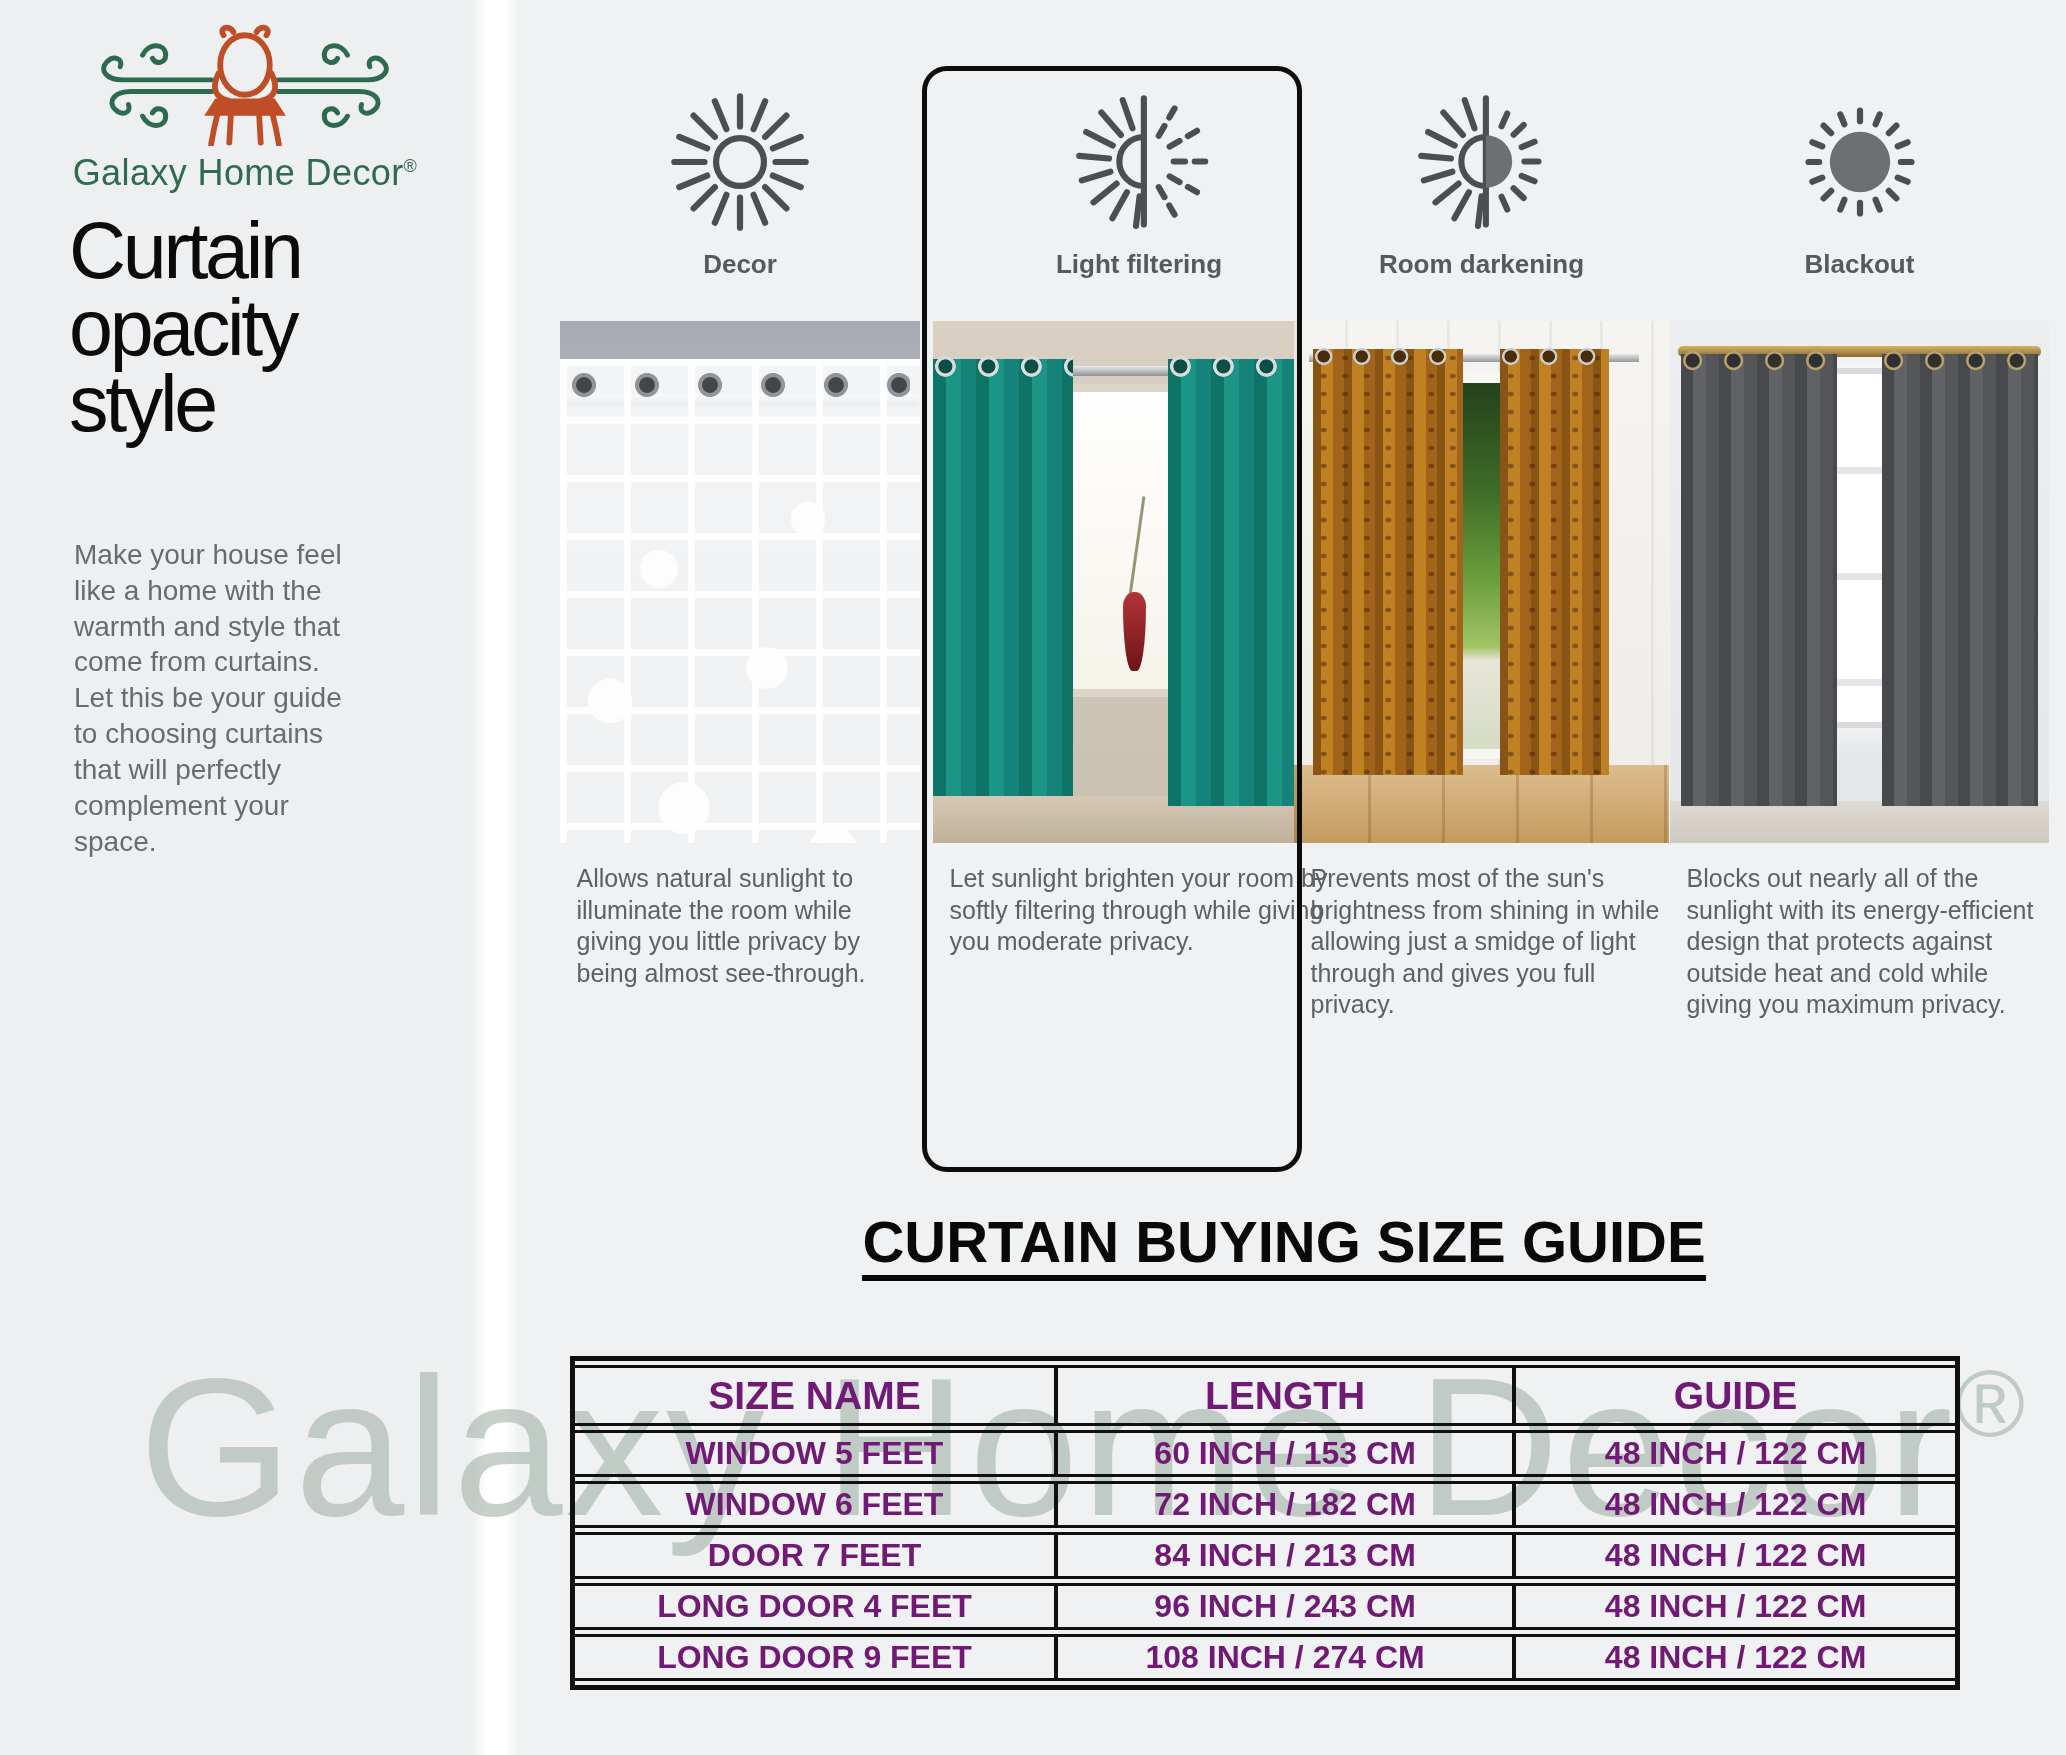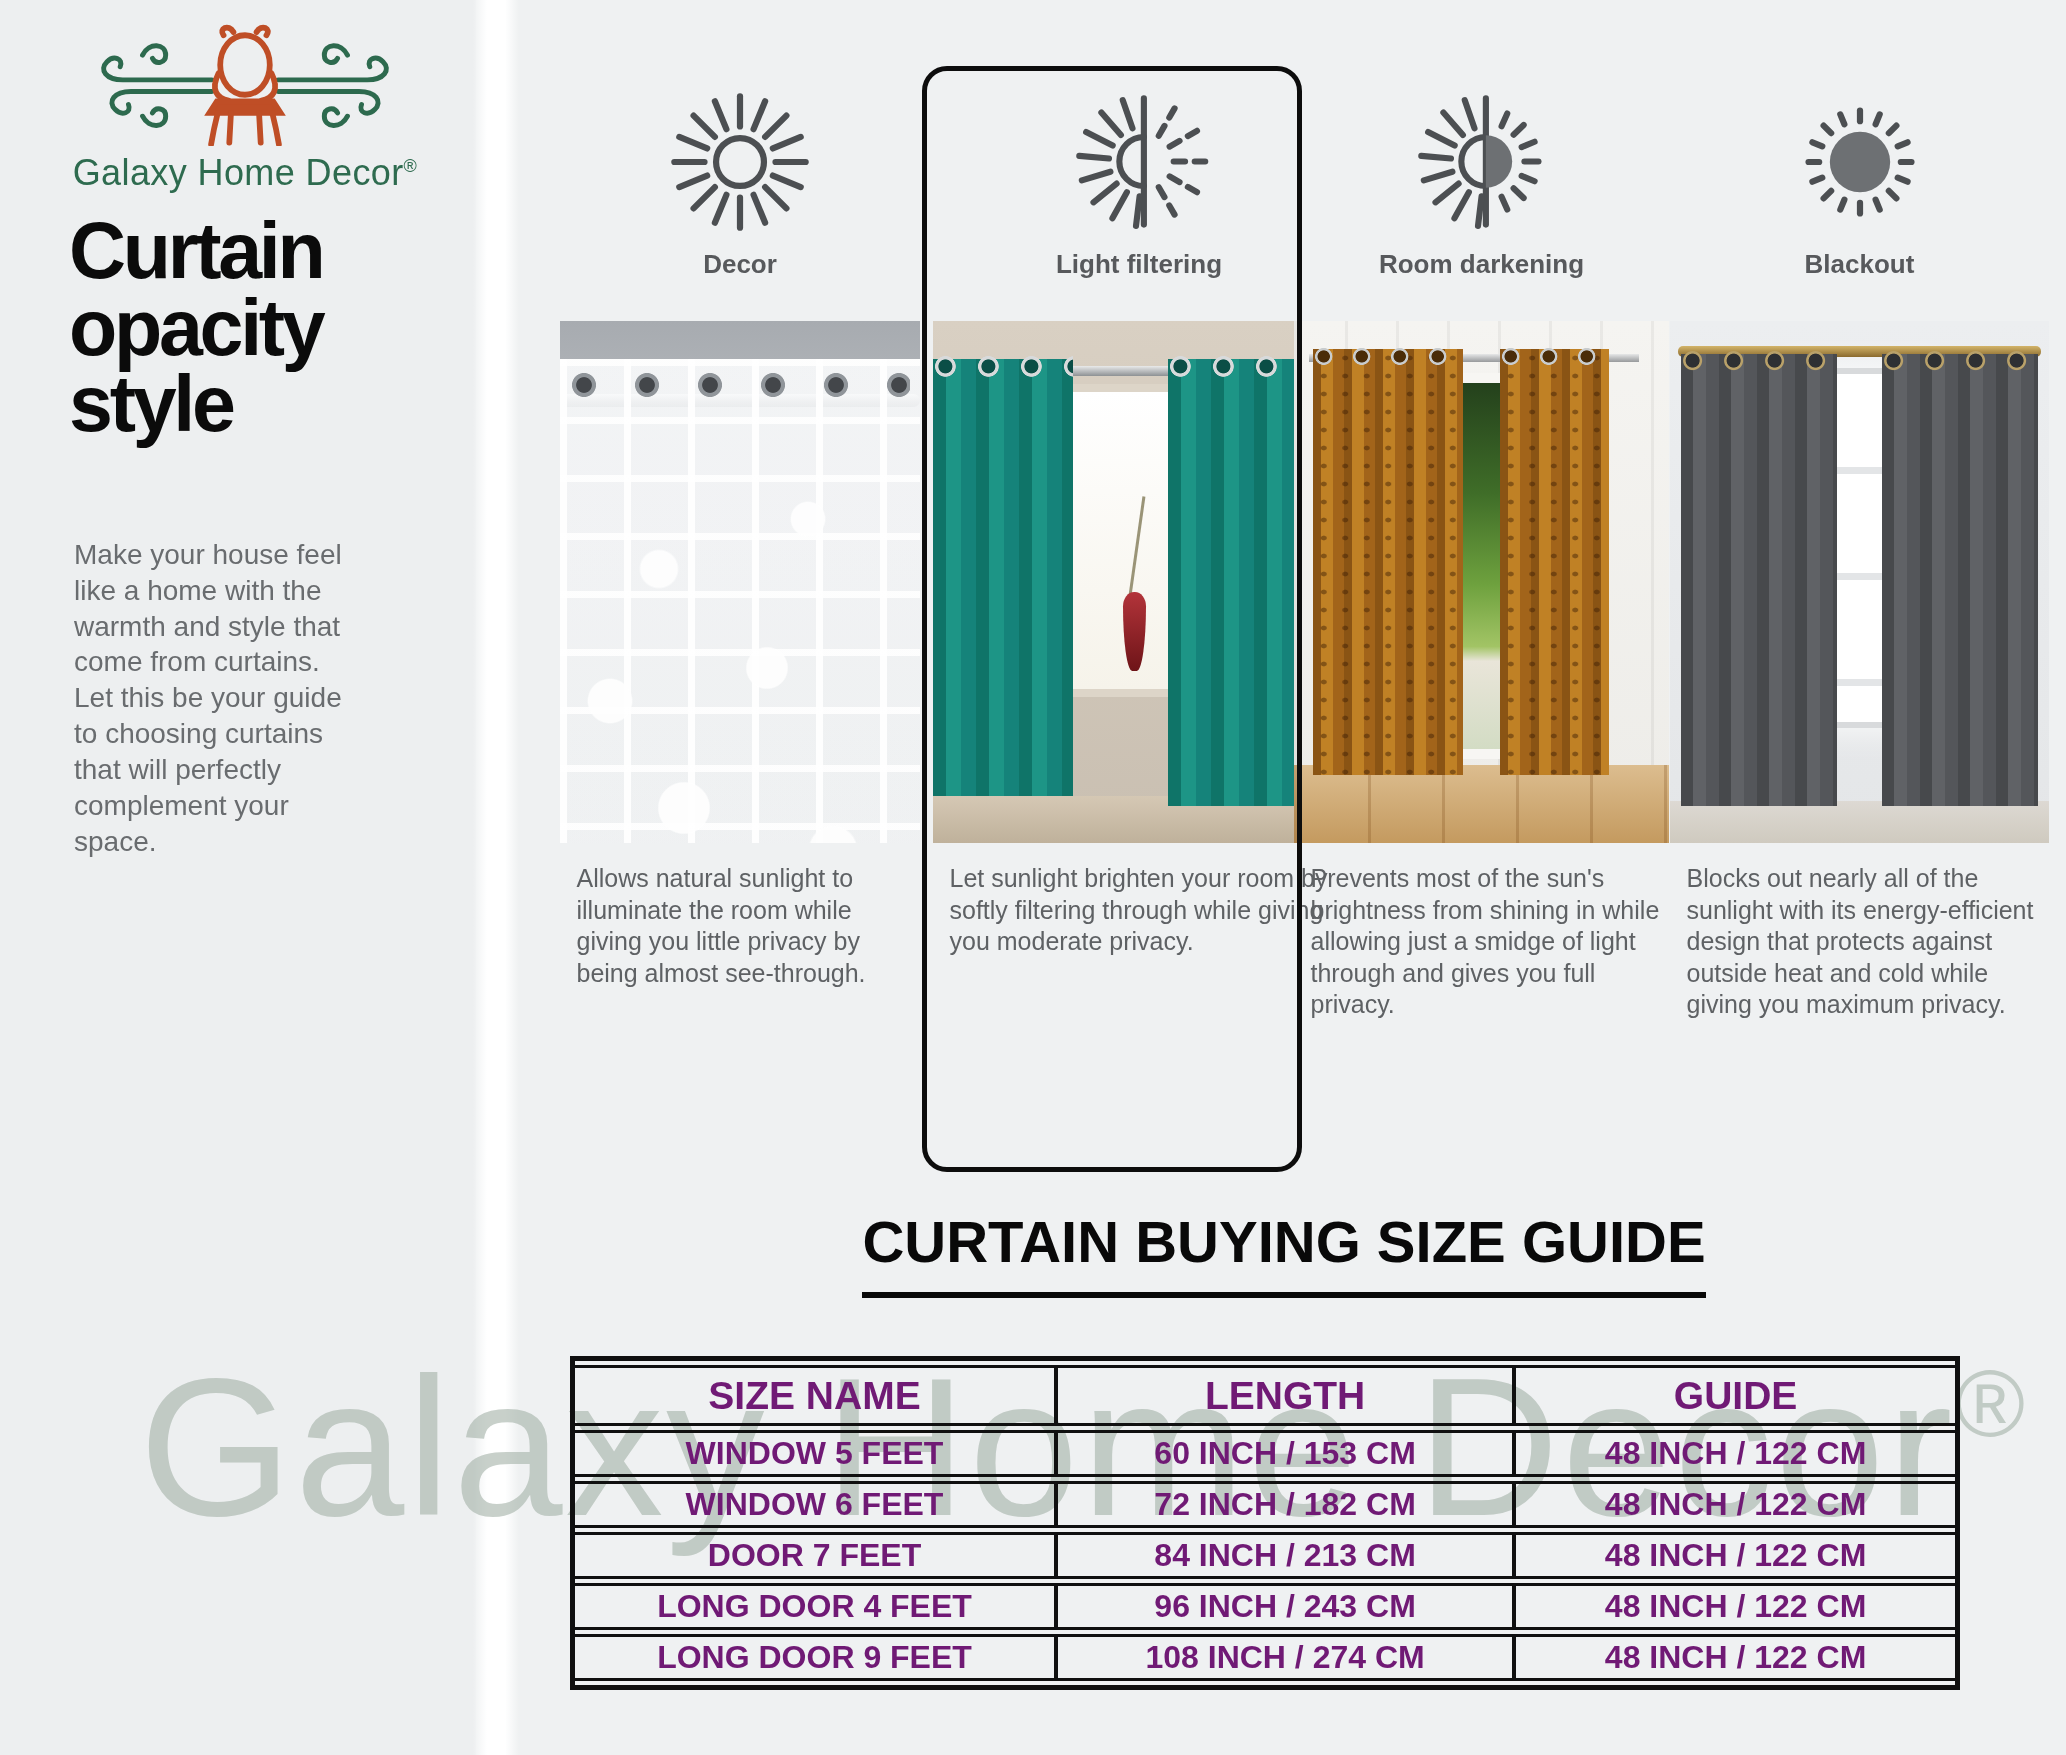--- a/index.html
+++ b/index.html
@@ -9,21 +9,21 @@
   }
   
   .sidebar{position:absolute;left:0;top:0;width:476px;height:1756px;background:#edeff0;}
   .divider-strip{position:absolute;left:473px;top:0;width:46px;height:1756px;
     background:linear-gradient(90deg,rgba(255,255,255,0),#ffffff 30%,#ffffff 70%,rgba(255,255,255,0));}
   
   .logo{position:absolute;left:51px;top:21.5px;width:388px;text-align:center;}
   .brand-name{margin-top:3.3px;font-size:36px;color:#2e6b4f;letter-spacing:0.4px;text-align:center;}
   .brand-name sup{font-size:18px;}
   
-  .heading{position:absolute;left:69px;top:213px;font-size:79px;font-weight:700;
+  .heading{position:absolute;left:69px;top:213px;font-size:79px;font-weight:400;
     line-height:0.97;letter-spacing:-3.3px;color:#0b0b0b;}
   .intro{position:absolute;left:74px;top:537px;width:291px;font-size:28px;line-height:1.28;color:#696c6f;}
   
   .col{position:absolute;top:79px;}
   #col-sheer{left:560px;width:360px;}
   #col-lf{left:933px;width:412px;}
   #col-rd{left:1294px;width:375px;}
   #col-bo{left:1670px;width:379px;}
   .icon-wrap{height:165px;display:flex;align-items:center;justify-content:center;}
   .col-label{margin-top:5px;text-align:center;font-size:26px;font-weight:700;color:#57595c;}
@@ -102,21 +102,21 @@
   .ph-bo .curtain{top:33px;bottom:7%;
     background:repeating-linear-gradient(90deg,#47494c 0 11.6px,#606266 11.6px 25px,#54565a 25px 38px);}
   .ph-bo .curtain.left{left:3%;width:41%;}
   .ph-bo .curtain.right{right:3%;width:41%;}
   .ph-bo .curtain .rings{position:absolute;top:-5px;left:0;right:0;height:23px;
     background:radial-gradient(circle at 11.6px 11.6px,#2e3033 0 6.6px,#b9a169 7.4px 9px,transparent 10px);
     background-size:41px 23px;background-repeat:repeat-x;}
   
   .size-title-wrap{position:absolute;left:570px;top:1208px;width:1390px;text-align:center;z-index:2;}
   .size-title{display:inline-block;font-size:58px;font-weight:800;color:#090909;
-    border-bottom:6.6px solid #090909;padding-bottom:17px;letter-spacing:0;margin-left:38px;}
+    border-bottom:6.6px solid #090909;padding-bottom:0;letter-spacing:0;margin-left:38px;}
   .size-table-wrap{position:absolute;left:570px;top:1356px;width:1390px;z-index:2;}
   table.size{width:100%;border-collapse:separate;border-spacing:0 4.1px;border:5px solid #101010;background:transparent;}
   table.size th,table.size td{text-align:center;font-weight:700;color:#701a75;
     border-top:3.3px solid #101010;border-bottom:3.3px solid #101010;background:transparent;}
   table.size th{font-size:39px;height:53px;}
   table.size td{font-size:32px;height:39px;}
   table.size th:not(:last-child),table.size td:not(:last-child){border-right:4.1px solid #101010;}
   
   .watermark{position:absolute;left:139px;top:1349px;z-index:1;font-size:197px;line-height:1;
     color:#a4b2a8;opacity:0.6;white-space:nowrap;letter-spacing:2.5px;}

